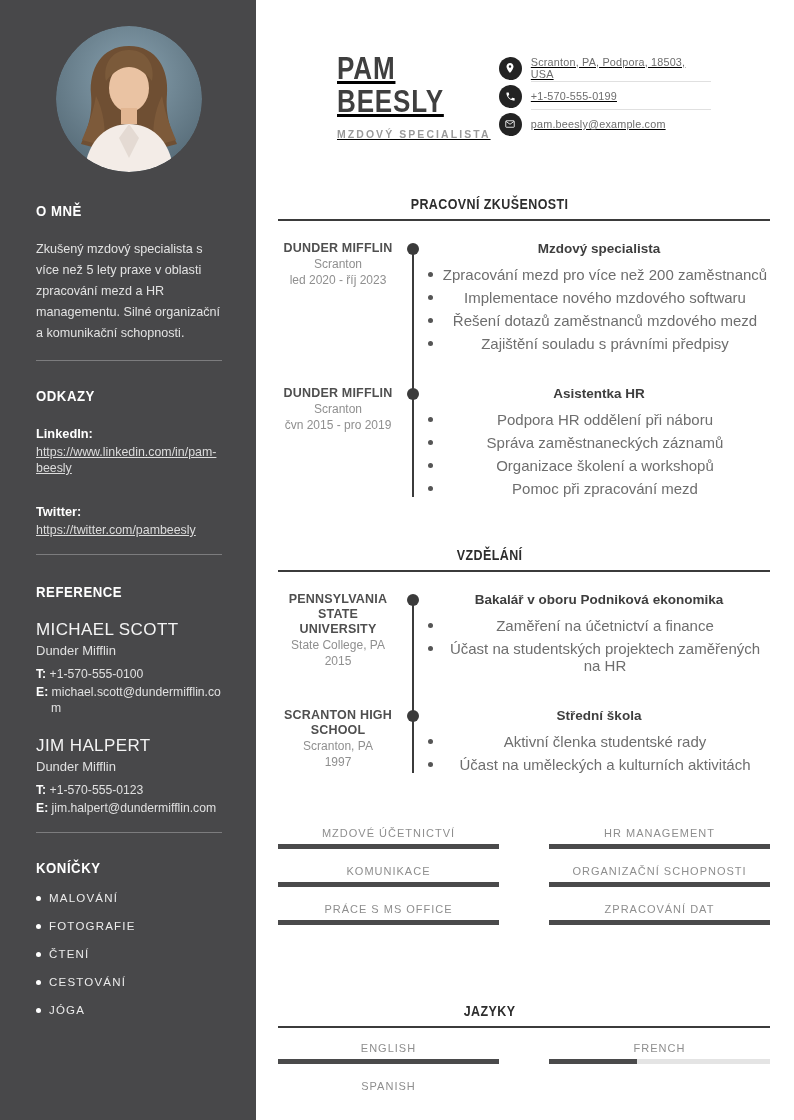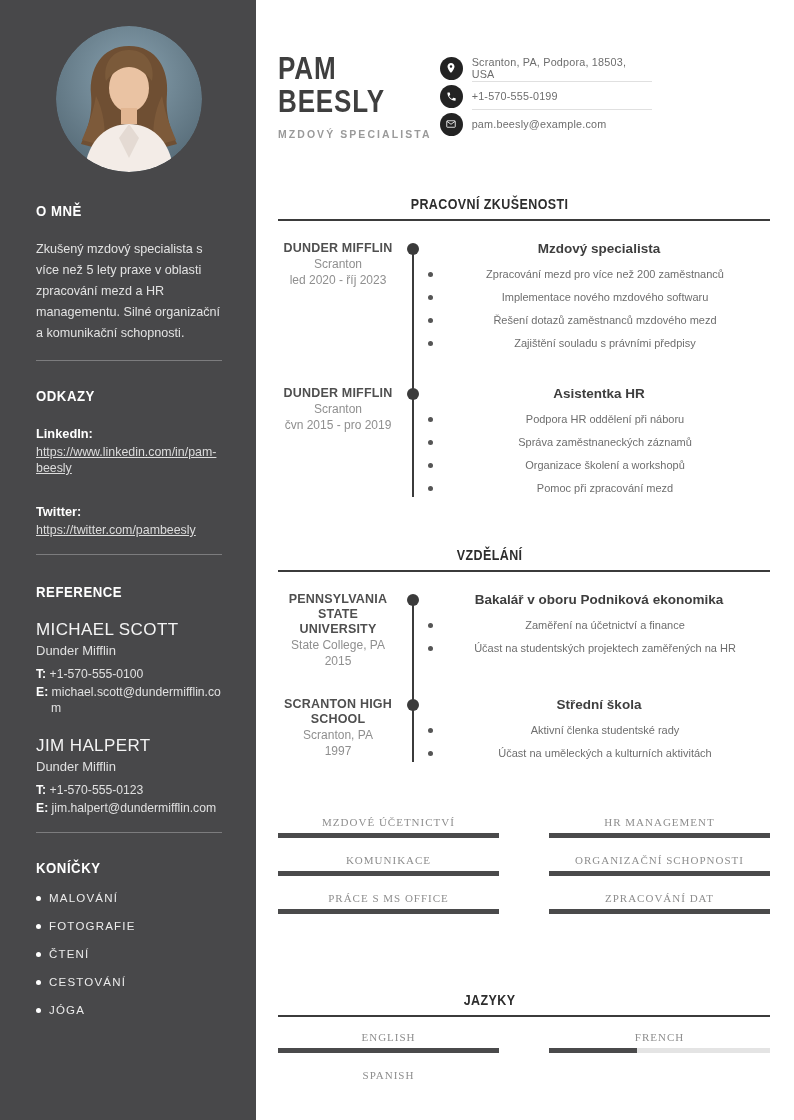--- a/index.html
+++ b/index.html
@@ -36,21 +36,21 @@
   .ref-line + .ref-line{margin-top:2px;}
   .ref-line b{font-weight:700;color:#fff;}
   .hobbies-head{margin-top:26px;}
   .hobby-list{list-style:none;margin-top:10px;}
   .hobby-list li{margin-top:16px;font-size:11.5px;letter-spacing:1.2px;color:#ececec;
                  display:flex;align-items:center;}
   .hobby-dot{width:5px;height:5px;border-radius:50%;background:#fff;margin-right:8px;flex:none;}
 
   
   .main{flex:1;background:#fff;padding:52px 24px 0 22px;}
-  .top{display:flex;justify-content:flex-start;align-items:flex-start;}
+  .top{display:flex;justify-content:center;align-items:flex-start;text-decoration:underline;}
   .name{font-size:31px;line-height:33px;font-weight:700;color:#3f3f3f;letter-spacing:1px;
         transform:scaleX(.84);transform-origin:left top;white-space:nowrap;}
   .subtitle{margin-top:10px;font-size:11px;font-weight:700;letter-spacing:2.2px;color:#9a9a9a;
             transform:scaleX(.95);transform-origin:left;white-space:nowrap;}
   .contact{width:212px;margin-top:2px;}
   .c-row{display:flex;align-items:center;height:28px;}
   .c-icon{width:23px;height:23px;border-radius:50%;background:var(--icon_bg);flex:none;
           display:flex;align-items:center;justify-content:center;margin-right:9px;}
   .c-body{flex:1;height:100%;display:flex;align-items:center;}
   .c-row.sep .c-body{border-bottom:1px solid #e0e0e0;}
@@ -68,27 +68,27 @@
                    background:var(--line_color);}
   .entry{position:relative;display:grid;grid-template-columns:120px 1fr;column-gap:30px;
          margin-bottom:28px;}
   .entry:last-child{margin-bottom:0;}
   .tdot{position:absolute;left:129px;top:2px;width:12px;height:12px;border-radius:50%;
         background:var(--line_color);}
   .company{font-size:12.5px;font-weight:700;color:#4f4f4f;letter-spacing:.2px;line-height:15px;}
   .meta{font-size:12px;color:#8f8f8f;line-height:15px;margin-top:1px;}
   .role{font-size:13.5px;font-weight:700;color:#3e3e3e;line-height:16px;margin-bottom:9px;}
   .bullets{list-style:none;}
-  .bullets li{position:relative;padding-left:12px;font-size:11px;line-height:17px;
+  .bullets li{position:relative;padding-left:12px;font-size:15px;line-height:17px;
               color:#6e6e6e;margin-bottom:6px;}
   .bullets li::before{content:'';position:absolute;left:0;top:6px;width:5px;height:5px;
                       border-radius:50%;background:#555;}
 
   .bar-grid{display:grid;grid-template-columns:1fr 1fr;column-gap:50px;margin-top:14px;
-            grid-auto-flow:column;font-family:Liberation Serif, serif;}
+            grid-auto-flow:column;}
   .rows3{grid-template-rows:repeat(3,auto);}
   .rows2{grid-template-rows:repeat(2,auto);}
   .skill{margin-bottom:16px;}
   .skill-label{font-size:11px;letter-spacing:1px;color:#8e8e8e;}
   .skill-bar{margin-top:5px;height:5px;background:var(--bar_track);}
   .skill-fill{height:100%;background:var(--bar_fill);}
 </style>
 </head>
 <body>
 

